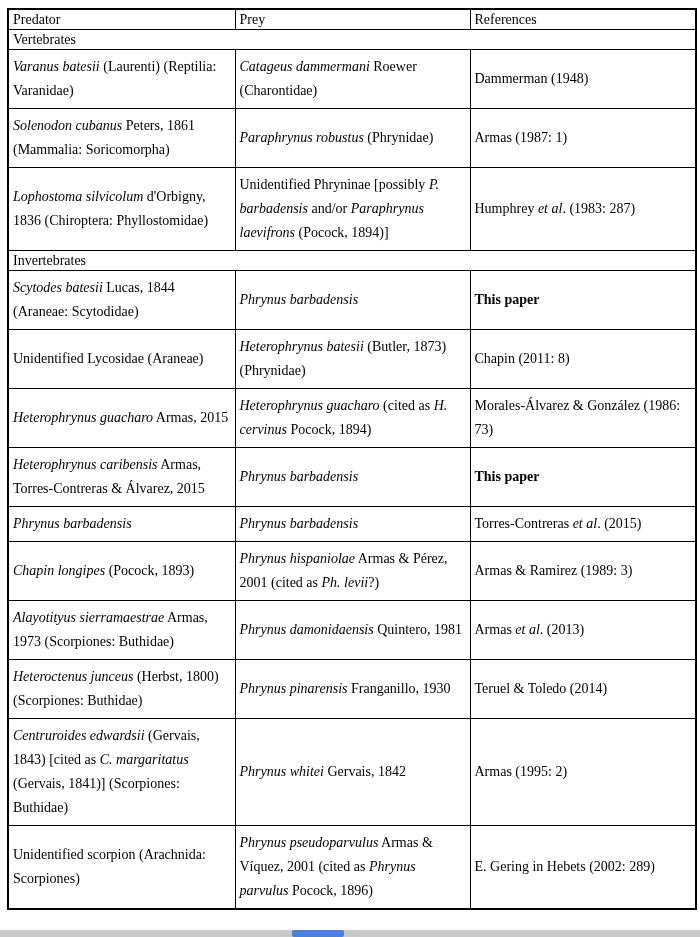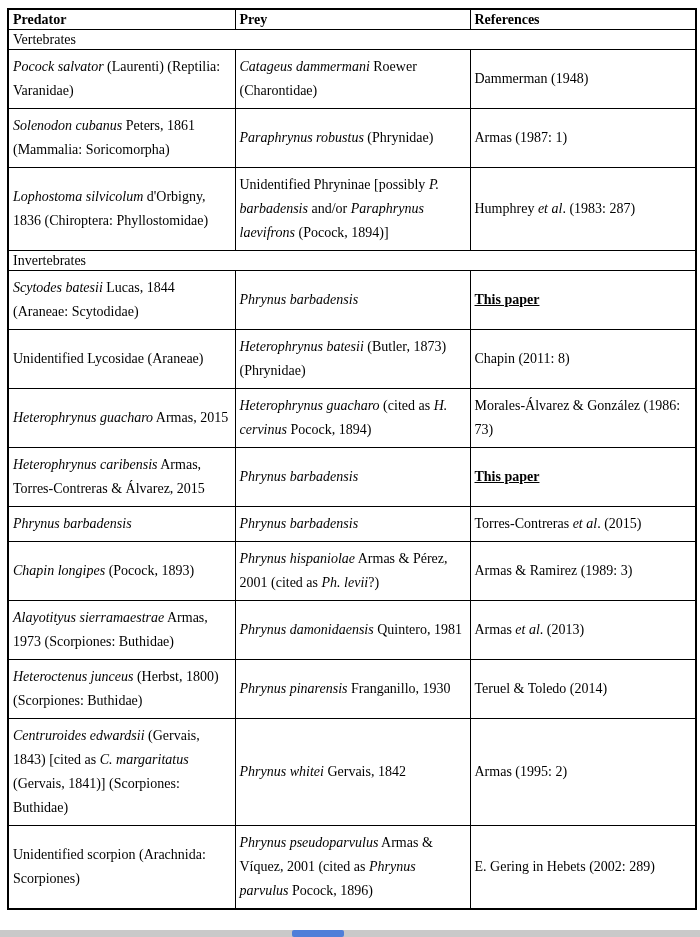--- a/index.html
+++ b/index.html
@@ -22,33 +22,33 @@
   table.ppr th, table.ppr td {
     border: 1px solid #000;
     text-align: left;
     vertical-align: middle;
     font-size: 14px;
     font-weight: normal;
     padding: 5px 4px;
     word-wrap: break-word;
   }
   table.ppr thead th {
-    font-weight: bold;
+    font-weight: normal;
     padding: 1px 4px;
     line-height: 17px;
     margin-left: 14px;
   }
   table.ppr td.section-cell {
     font-weight: normal;
     padding: 1px 4px;
     line-height: 17px;
   }
   table.ppr tbody td.data-cell { line-height: 24px; }
   .i { font-style: italic; }
-  .b { font-weight: bold; text-decoration: underline; }
+  .b { font-weight: bold; }
   .hscrollbar {
     position: absolute; left: 0; bottom: 0;
     width: 700px; height: 7px;
     background: #c9c9c9;
   }
   .hthumb {
     position: absolute; top: 0; left: 292px;
     width: 52px; height: 7px;
     background: #4f7fd9;
     border-radius: 2px;
@@ -69,21 +69,21 @@
         <th>Predator</th>
         <th>Prey</th>
         <th>References</th>
       </tr>
     </thead>
     <tbody>
         <tr>
           <td colspan="3" class="section-cell">Vertebrates</td>
         </tr>
         <tr>
-          <td class="data-cell"><span class="i">Pocock salvator</span><span> (Laurenti) (Reptilia: Varanidae)</span></td>
+          <td class="data-cell"><span class="i">Varanus batesii</span><span> (Laurenti) (Reptilia: Varanidae)</span></td>
           <td class="data-cell"><span class="i">Catageus dammermani</span><span> Roewer (Charontidae)</span></td>
           <td class="data-cell"><span>Dammerman (1948)</span></td>
         </tr>
         <tr>
           <td class="data-cell"><span class="i">Solenodon cubanus</span><span> Peters, 1861 (Mammalia: Soricomorpha)</span></td>
           <td class="data-cell"><span class="i">Paraphrynus robustus</span><span> (Phrynidae)</span></td>
           <td class="data-cell"><span>Armas (1987: 1)</span></td>
         </tr>
         <tr>
           <td class="data-cell"><span class="i">Lophostoma silvicolum</span><span> d'Orbigny, 1836 (Chiroptera: Phyllostomidae)</span></td>

